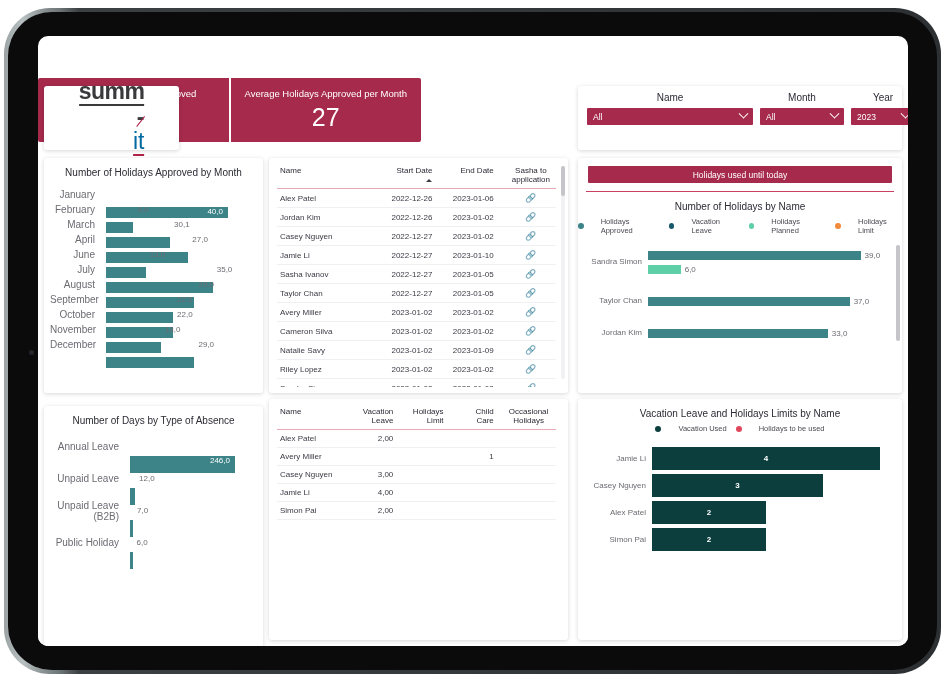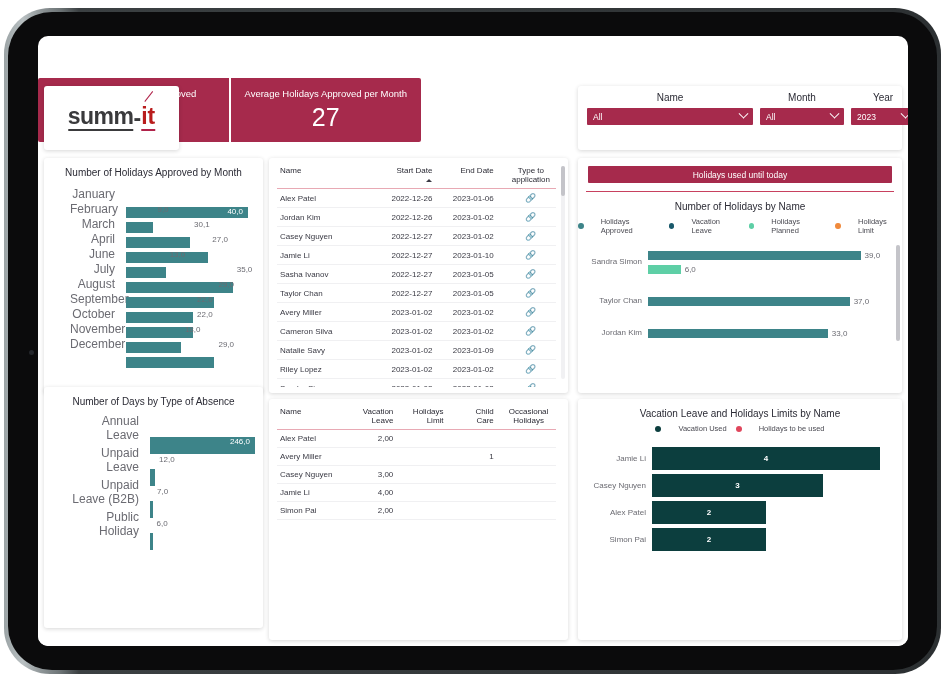--- a/index.html
+++ b/index.html
@@ -54,31 +54,31 @@
     background: #ffffff;
     border-radius: 3px;
     box-shadow: 0 1px 4px rgba(0,0,0,.16);
   }
 
   
   #logo-panel { left: 6px; top: 8px; width: 135px; height: 64px; }
   #logo-wrap {
     position: absolute; left: 50%; top: 50%;
     transform: translate(-50%,-50%);
-    display: flex; align-items: flex-end;
+    display: flex; align-items: flex-end; flex-direction: column;
   }
   .logo-summ {
     font-size: 23px; font-weight: bold; color: #3a3a3c;
     letter-spacing: -.5px; line-height: 1;
     border-bottom: 2px solid #3a3a3c; padding-bottom: 1px;
   }
   .logo-dash { font-size: 23px; font-weight: bold; color: #3a3a3c; line-height:1; padding-bottom:1px;}
   .logo-it {
     position: relative;
-    font-size: 23px; font-weight: bold; color: #b91c1c;
+    font-size: 23px; font-weight: normal; color: #0369a1;
     line-height: 1; padding-bottom: 1px;
     border-bottom: 2px solid #b0234a;
   }
   .logo-slash {
     position: absolute; left: 1px; top: -9px;
     width: 13px; height: 1px; background: #b0234a;
     transform: rotate(-52deg);
   }
 
   #kpi-panel { left: 147px; top: 8px; width: 383px; height: 64px; background: #a62a4c; border-radius: 2px; display:flex;}
@@ -104,34 +104,34 @@
   }
   .filter-value { font-size: 8.5px; color: #ffffff; flex: 1; }
   .chev { width: 7px; height: 7px; border-right: 1.4px solid #fff; border-bottom: 1.4px solid #fff; transform: rotate(45deg) translate(-2px,-2px); }
   #filter-name  { width: 166px; }
   #filter-month { width: 84px; }
   #filter-year  { width: 64px; }
 
   
   #month-card   { left: 6px;   top: 80px;  width: 219px; height: 235px; }
   #table-card   { left: 231px; top: 80px;  width: 299px; height: 235px; }
-  #absence-card { left: 6px;   top: 309px; width: 219px; height: 241px; }
+  #absence-card { left: 6px;   top: 328px; width: 219px; height: 241px; }
   #leave-card   { left: 231px; top: 321px; width: 299px; height: 241px; }
   #right-card   { left: 540px; top: 80px;  width: 324px; height: 235px; }
   #bottom-right-card { left: 540px; top: 321px; width: 324px; height: 241px; }
 
   .card-title {
     text-align: center; font-size: 10px; color: #2b2b35;
     padding-top: 9px;
   }
 
   
   .hbar-chart { padding: 9px 8px 4px 6px; }
   .hbar-row { display: flex; align-items: center; height: 14px; margin-bottom: 1px; }
-  .hbar-label { font-size: 12px; color: #6b6b72; text-align: right; padding-right: 11px; flex-shrink: 0; margin-left: 20px; }
+  .hbar-label { font-size: 10px; color: #6b6b72; text-align: right; padding-right: 11px; flex-shrink: 0; }
   #month-chart .hbar-label { width: 56px; }
   #absence-chart .hbar-label { width: 80px; }
   .hbar-track { flex: 1; position: relative; height: 100%; display: flex; align-items: center; }
   .hbar-fill { height: 11px; background: #3d8489; position: relative; margin-top: 36px; }
   .hbar-val {
     font-size: 8px; color: #6b6b72; margin-left: 4px; white-space: nowrap;
   }
   .hbar-val.inside { position: absolute; right: 5px; color: #ffffff; margin: 0; }
   #absence-chart .hbar-row { height: 23px; margin-bottom: 9px; }
   #absence-chart .hbar-fill { height: 17px; }
@@ -337,21 +337,21 @@
     </div>
 
     <div class="panel" id="table-card">
       <div class="table-scroll">
         <table class="tbl" id="holidays-table">
             <thead>
               <tr>
                 <th style="width: 36%;">Name</th>
                 <th class="num" style="width: 24%;">Start Date<br><span class="sort-caret"></span></th>
                 <th class="num" style="width: 22%;">End Date</th>
-                <th class="ctr" style="width: 18%;">Type to application</th>
+                <th class="ctr" style="width: 18%;">Sasha to application</th>
               </tr>
             </thead>
             <tbody>
               <tr>
                 <td>Alex Patel</td>
                 <td class="num">2022-12-26</td>
                 <td class="num">2023-01-06</td>
                 <td class="ctr"><span class="link-icon">🔗</span></td>
               </tr>
               <tr>

